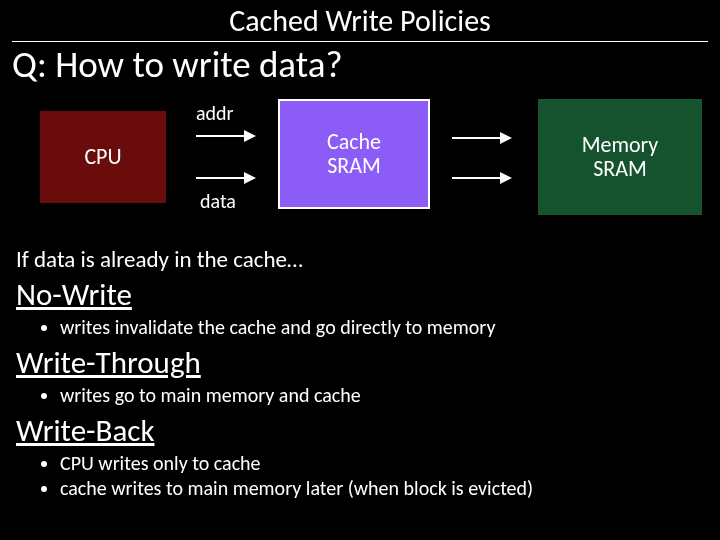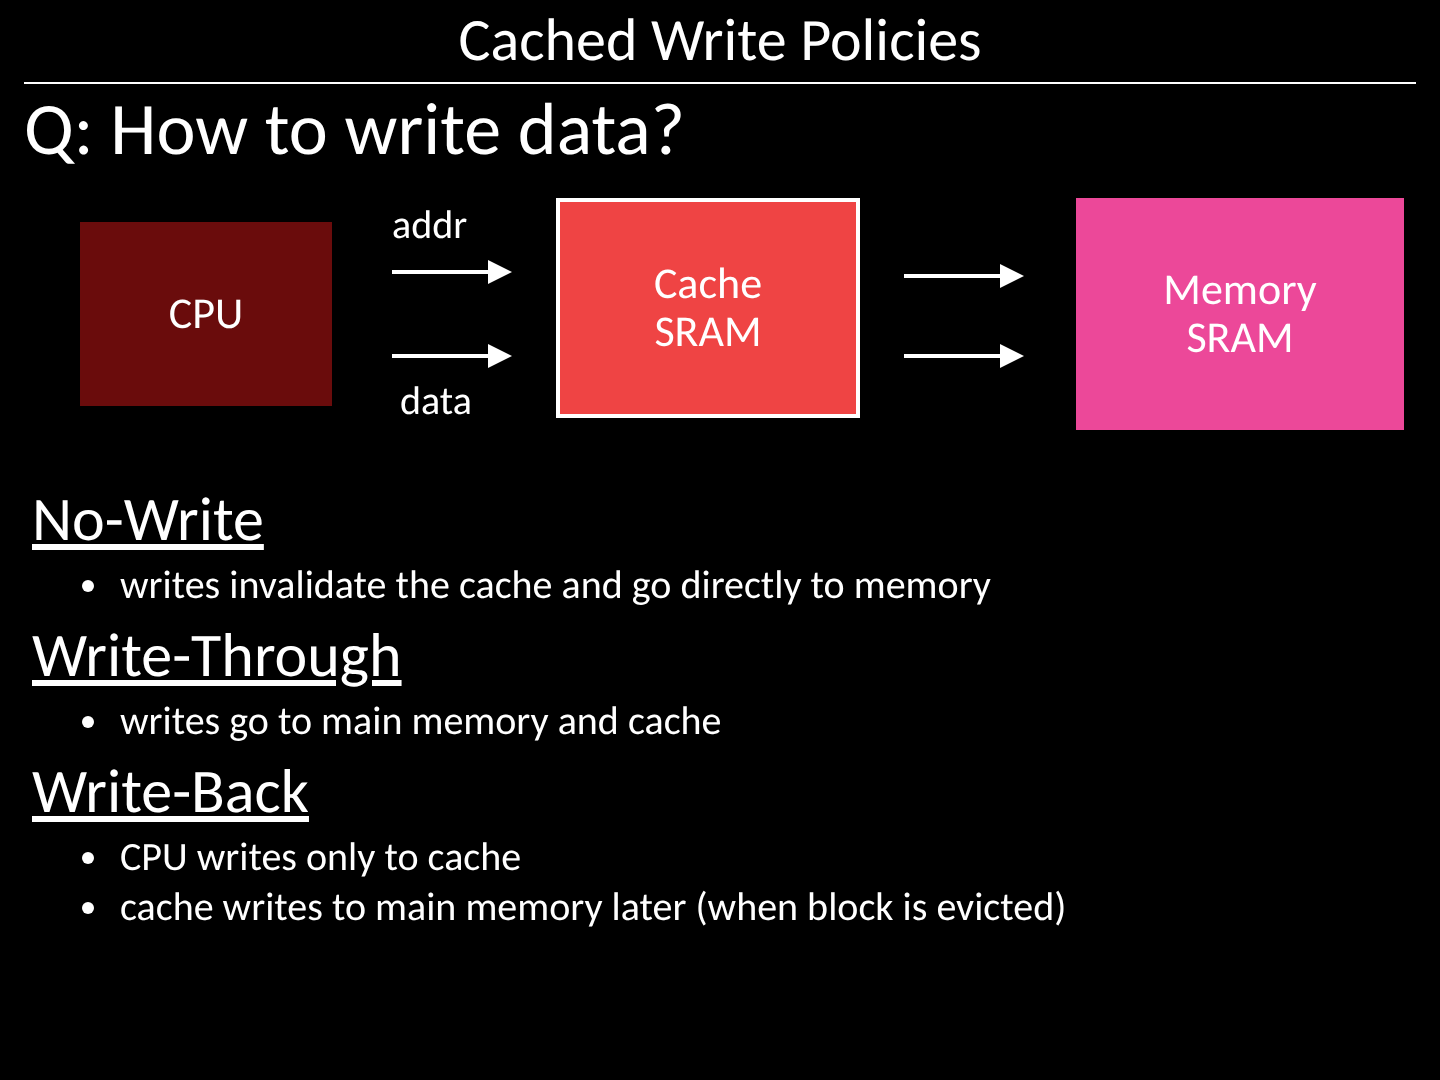--- a/index.html
+++ b/index.html
@@ -49,27 +49,27 @@
   }
   .cpu {
     left: 38px; top: 14px;
     width: 130px; height: 96px;
     background: #6a0c0c;
     border: 2px solid #000;
   }
   .cache {
     left: 278px; top: 4px;
     width: 152px; height: 110px;
-    background: #ef4444;
+    background: #8b5cf6;
     border: 2px solid #fff;
   }
   .memory {
     left: 536px; top: 2px;
     width: 168px; height: 120px;
-    background: #ec4899;
+    background: #14532d;
     border: 2px solid #000;
   }
   .lbl-addr {
     position: absolute;
     left: 196px; top: 6px;
     font-size: 20px;
     text-align: right;
   }
   .lbl-data {
     position: absolute;
@@ -145,20 +145,21 @@
     <div class="arrow a3"></div>
     <div class="arrow a4"></div>
 
     <div class="block memory">
       <div>Memory</div>
       <div>SRAM</div>
     </div>
   </div>
 
   <div class="body">
+    <div class="para">If data is already in the cache…</div>
 
     <div class="heading">No-Write</div>
     <ul class="bul">
       <li>writes invalidate the cache and go directly to memory</li>
     </ul>
 
     <div class="heading">Write-Through</div>
     <ul class="bul">
       <li>writes go to main memory and cache</li>
     </ul>

